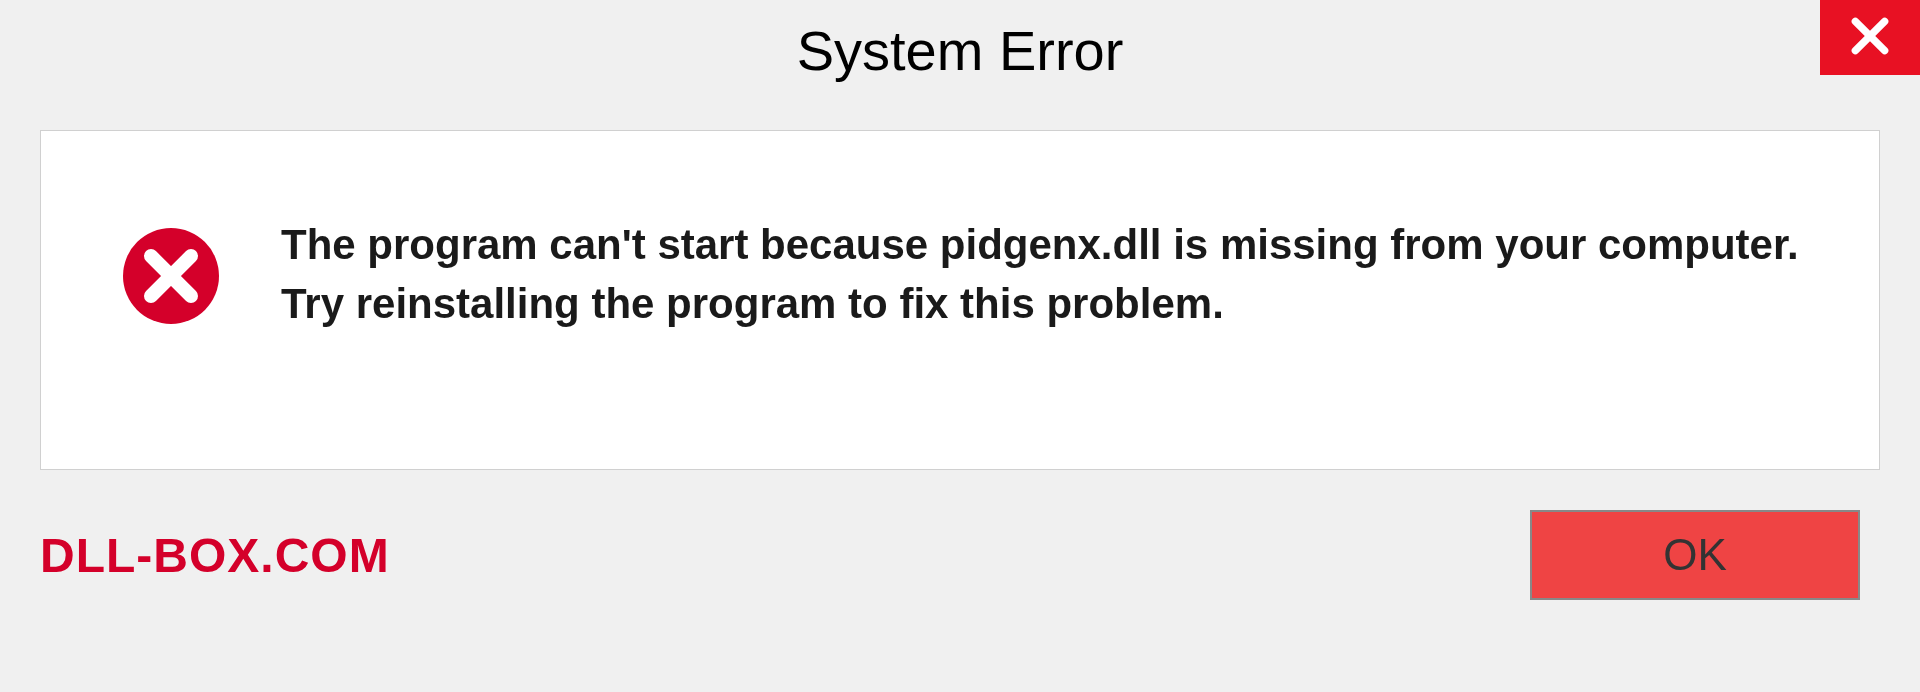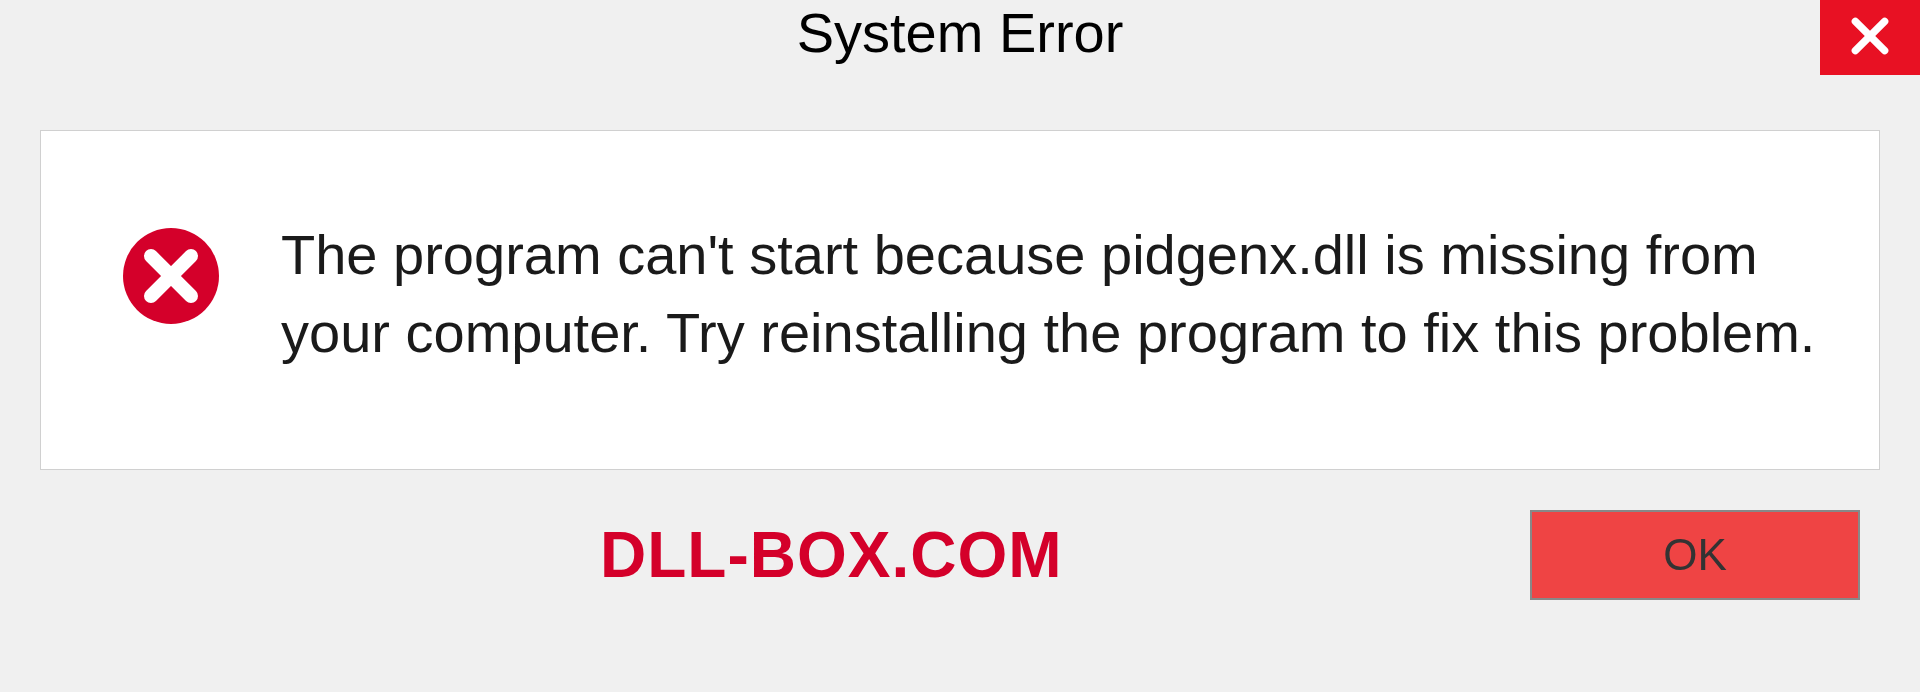--- a/index.html
+++ b/index.html
@@ -19,20 +19,21 @@
       height: 100%;
       background: #f0f0f0;
       position: relative;
     }
     .title-bar {
       display: flex;
       align-items: flex-start;
       justify-content: center;
       position: relative;
       height: 100px;
+      padding-top: 18px;
     }
     .title-text {
       font-size: 56px;
       font-weight: 400;
       color: #000;
     }
     .close-btn {
       position: absolute;
       top: 0;
       right: 0;
@@ -58,37 +59,36 @@
       padding: 85px 60px 40px 80px;
     }
     .error-icon {
       flex-shrink: 0;
       width: 100px;
       height: 100px;
       margin-right: 60px;
       margin-top: 10px;
     }
     .message-text {
-      font-size: 56px;
+      font-size: 42px;
       line-height: 1.4;
       color: #1a1a1a;
-      font-weight: 400;
+      font-weight: 700;
     }
     .footer {
       display: flex;
       align-items: center;
       justify-content: space-between;
       padding: 40px 60px 0 40px;
     }
     .watermark {
-      font-size: 64px;
+      font-size: 48px;
       font-weight: 800;
       color: #d4002a;
       letter-spacing: 1px;
-      margin-left: 560px;
     }
     .ok-btn {
       width: 330px;
       height: 90px;
       border: 2px solid #888;
       background: #ef4444;
       font-size: 44px;
       font-weight: 400;
       color: #333;
       cursor: pointer;

